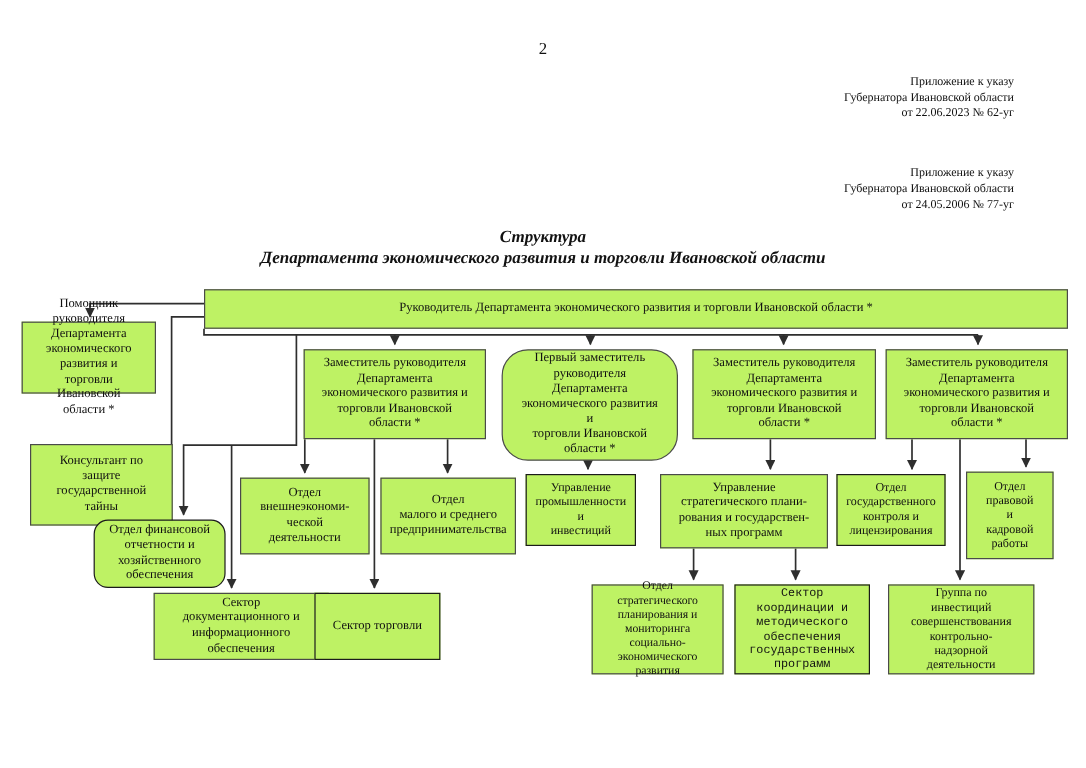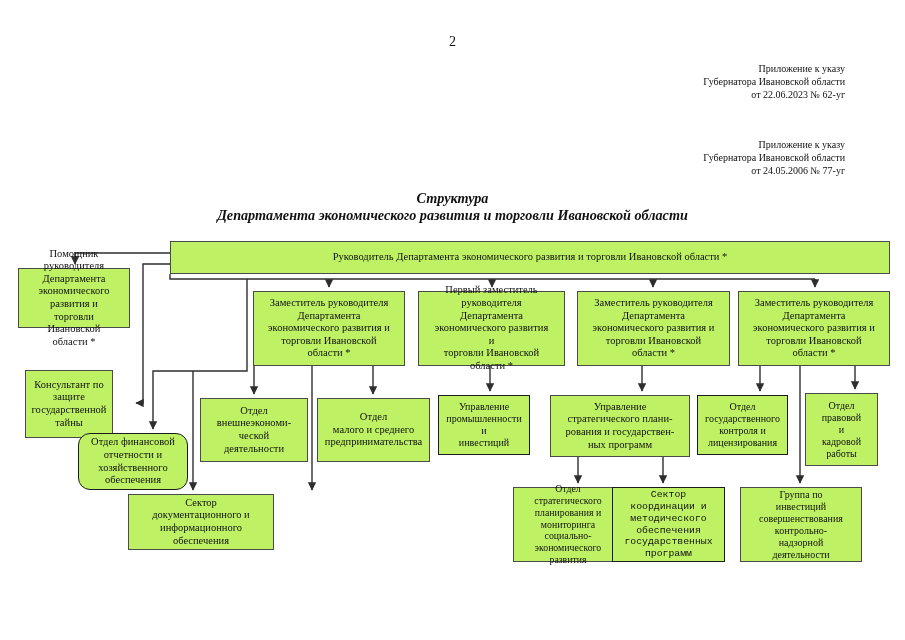--- a/index.html
+++ b/index.html
@@ -97,42 +97,42 @@
 
   <div class="box" style="left:170px;top:241px;width:720px;height:33px;">Руководитель Департамента экономического развития и торговли Ивановской области *</div>
 
   <div class="box" style="left:18px;top:268px;width:112px;height:60px;">Помощник
 руководителя
 Департамента
 экономического
 развития и торговли
 Ивановской области *</div>
 
-  <div class="box" style="left:25px;top:370px;width:88px;height:68px;">Консультант по
+  <div class="box" style="left:25px;top:370px;width:119px;height:68px;">Консультант по
 защите
 государственной
 тайны</div>
 
   <div class="box strong" style="left:78px;top:433px;width:110px;height:57px;border-radius:12px;">Отдел финансовой
 отчетности и
 хозяйственного
 обеспечения</div>
 
   <div class="box" style="left:128px;top:494px;width:146px;height:56px;">Сектор
 документационного и
 информационного
 обеспечения</div>
 
   <div class="box" style="left:253px;top:291px;width:152px;height:75px;">Заместитель руководителя
 Департамента
 экономического развития и
 торговли Ивановской
 области *</div>
 
-  <div class="box" style="left:418px;top:291px;width:147px;height:75px;">Первый заместитель
+  <div class="box" style="left:418px;top:291px;width:147px;height:93px;border-radius:22px;">Первый заместитель
 руководителя Департамента
 экономического развития и
 торговли Ивановской
 области *</div>
 
   <div class="box" style="left:577px;top:291px;width:153px;height:75px;">Заместитель руководителя
 Департамента
 экономического развития и
 торговли Ивановской
 области *</div>
@@ -145,41 +145,42 @@
 
   <div class="box" style="left:200px;top:398px;width:108px;height:64px;">Отдел
 внешнеэкономи-
 ческой
 деятельности</div>
 
   <div class="box" style="left:317px;top:398px;width:113px;height:64px;">Отдел
 малого и среднего
 предпринимательства</div>
 
+  <div class="box strong" style="left:262px;top:494px;width:105px;height:56px;">Сектор торговли</div>
 
   <div class="box strong" style="left:438px;top:395px;width:92px;height:60px;font-size:10px;">Управление
 промышленности и
 инвестиций</div>
 
   <div class="box" style="left:550px;top:395px;width:140px;height:62px;">Управление
 стратегического плани-
 рования и государствен-
 ных программ</div>
 
   <div class="box strong" style="left:697px;top:395px;width:91px;height:60px;font-size:10px;">Отдел
 государственного
 контроля и
 лицензирования</div>
 
   <div class="box" style="left:805px;top:393px;width:73px;height:73px;font-size:10px;">Отдел
 правовой и
 кадровой
 работы</div>
 
-  <div class="box" style="left:493px;top:487px;width:110px;height:75px;font-size:9.8px;margin-left:20px;">Отдел стратегического
+  <div class="box" style="left:493px;top:487px;width:110px;height:75px;font-size:9.8px;">Отдел стратегического
 планирования и
 мониторинга
 социально-
 экономического
 развития</div>
 
   <div class="box strong" style="left:612px;top:487px;width:113px;height:75px;font-size:9.8px;font-family:Liberation Mono, monospace;">Сектор координации и
 методического
 обеспечения
 государственных

